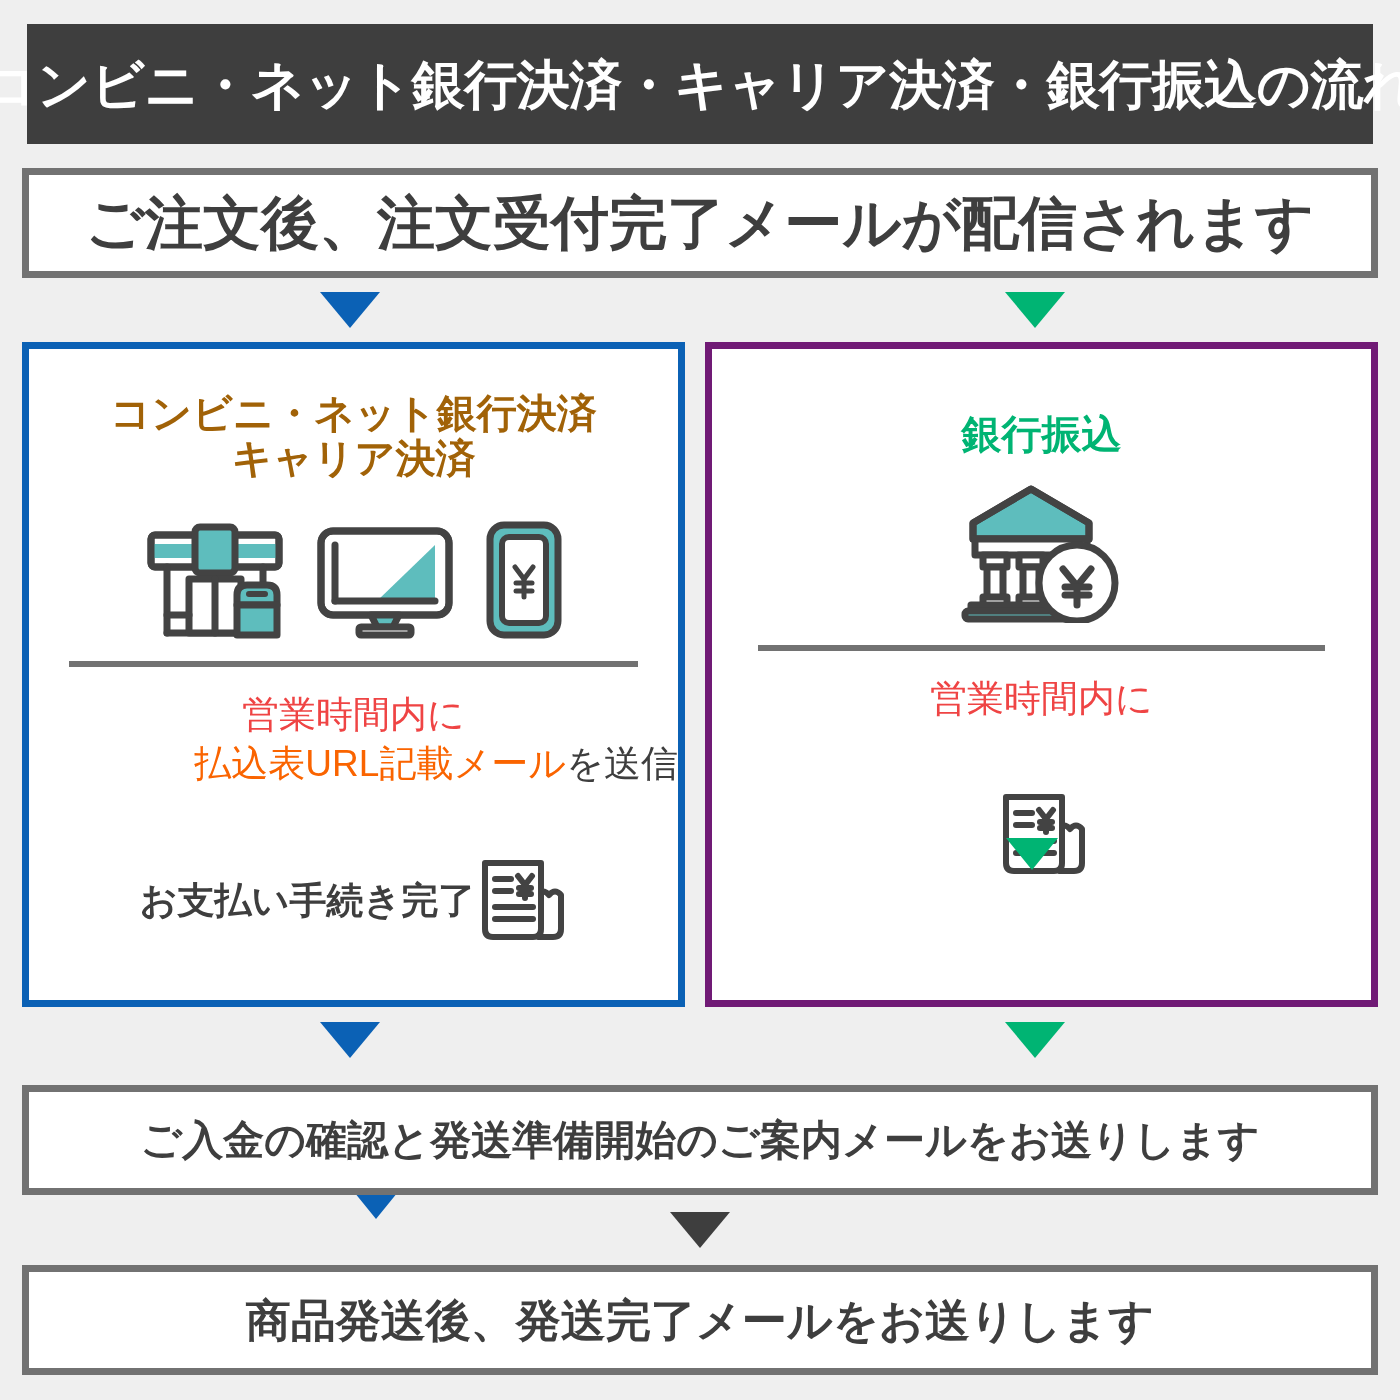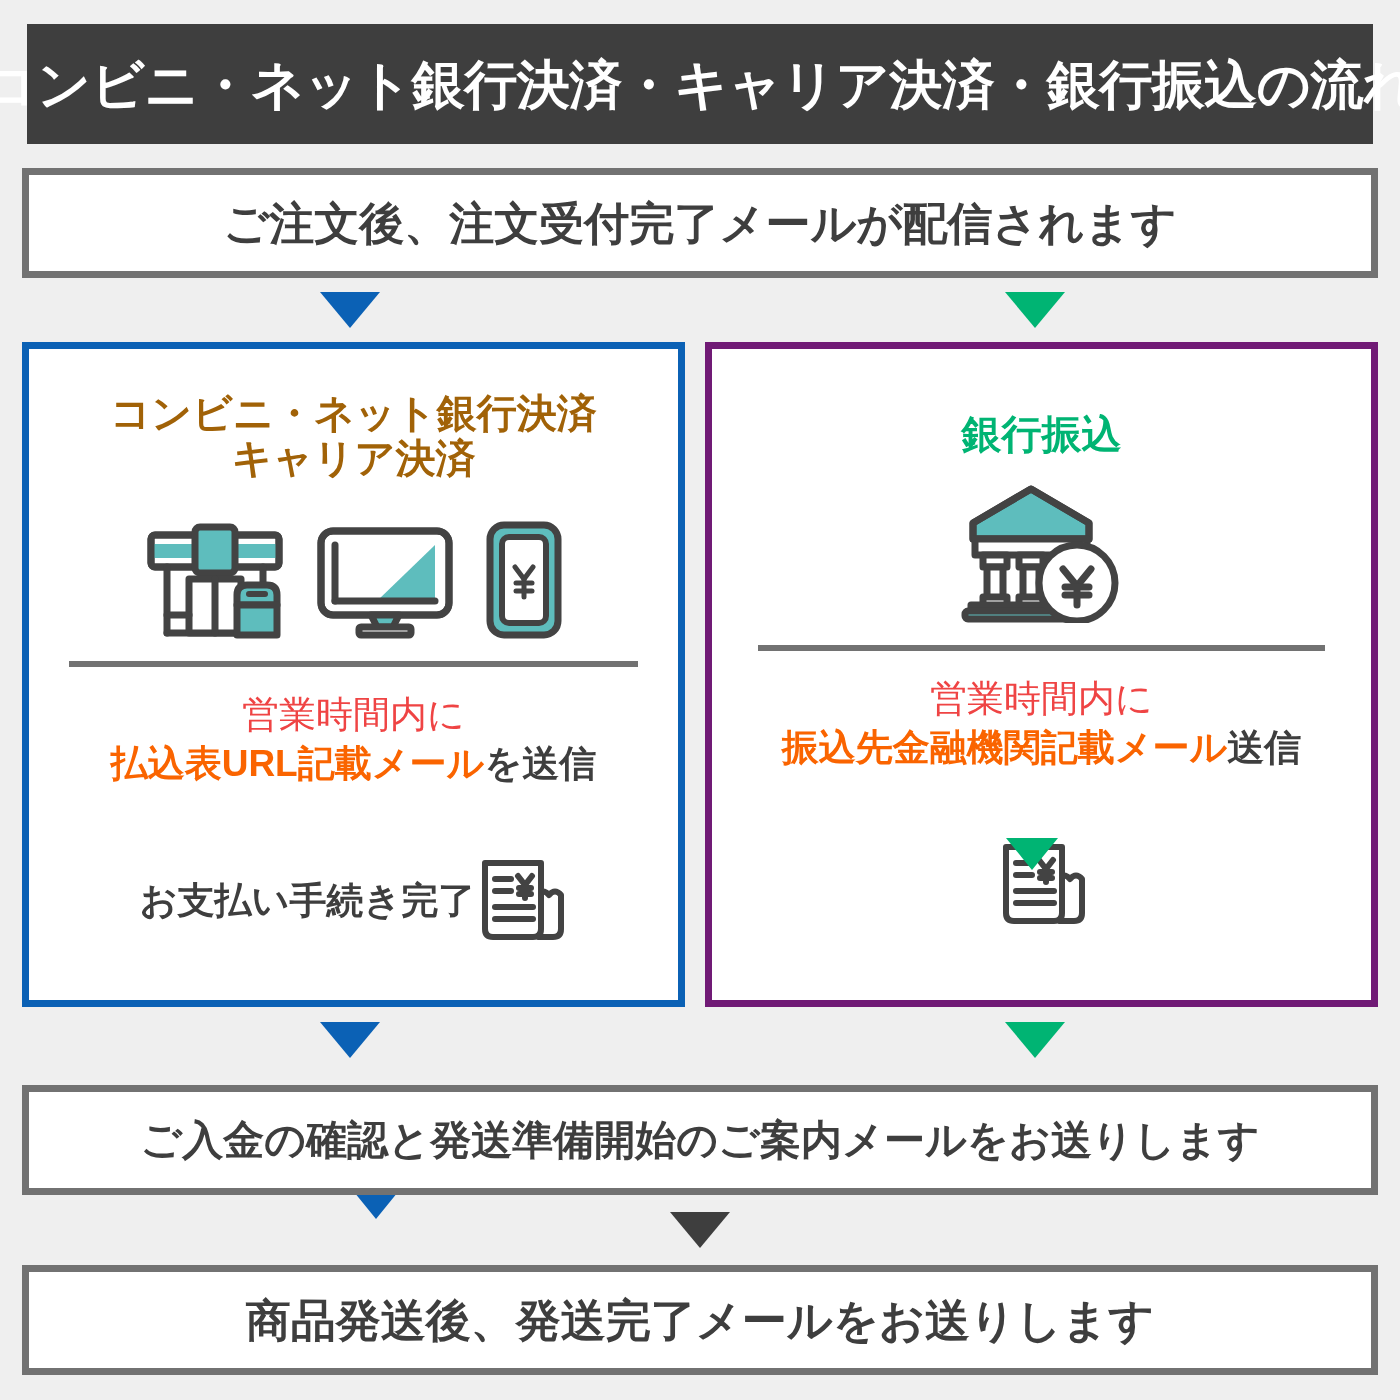--- a/index.html
+++ b/index.html
@@ -53,21 +53,21 @@
     color: #3e3e3e;
     font-weight: bold;
     white-space: nowrap;
     line-height: 1;
   }
 
   #step-order {
     left: 22px; top: 168px;
     width: 1356px; height: 110px;
   }
-  #step-order .step-text { font-size: 45px; }
+  #step-order .step-text { font-size: 58px; }
 
   #step-confirm {
     left: 22px; top: 1085px;
     width: 1356px; height: 110px;
   }
   #step-confirm .step-text { font-size: 41px; }
 
   #step-shipped {
     left: 22px; top: 1265px;
     width: 1356px; height: 110px;
@@ -196,25 +196,26 @@
     margin-top: 26px;
   }
   .body-line-1 {
     font-size: 37px;
     font-weight: normal;
     color: #ef4444;
     line-height: 1.2;
   }
   .body-line-2 {
     font-size: 37px;
-    font-weight: bold;
+    font-weight: normal;
     color: #3e3e3e;
     line-height: 1.25;
     margin-top: 4px;
     white-space: nowrap;
+    text-align: right;
   }
   .hl-orange { color: #fa6400; }
 
   .complete-row {
     display: flex;
     align-items: center;
     justify-content: center;
     margin-top: 68px;
   }
   .complete-label {
@@ -371,21 +372,20 @@
             <path d="M106 112 H130" fill="none"></path>
           </g>
         </svg>
       </span>
     </div>
 
     <div class="divider"></div>
 
     <div class="panel-body">
       <div class="body-line-1">営業時間内に</div>
-      <div class="body-line-2"><span class="hl-orange">振込先金融機関記載メール</span><span>送信</span></div>
     </div>
 
     <div class="complete-row">
       <span>
         <svg width="92" height="92" viewBox="0 0 92 92">
           <g fill="none" stroke="#434343" stroke-width="6" stroke-linejoin="round" stroke-linecap="round">
             <path d="M62 40 q6 -7 12 0 q6 -7 12 0 V74 q0 8 -8 8 h-14 z" fill="#ffffff"></path>
             <path d="M10 8 h56 v66 q0 8 -8 8 h-40 q-8 0 -8 -8 z" fill="#ffffff"></path>
             <path d="M20 24 h16"></path>
             <path d="M20 36 h16"></path>

